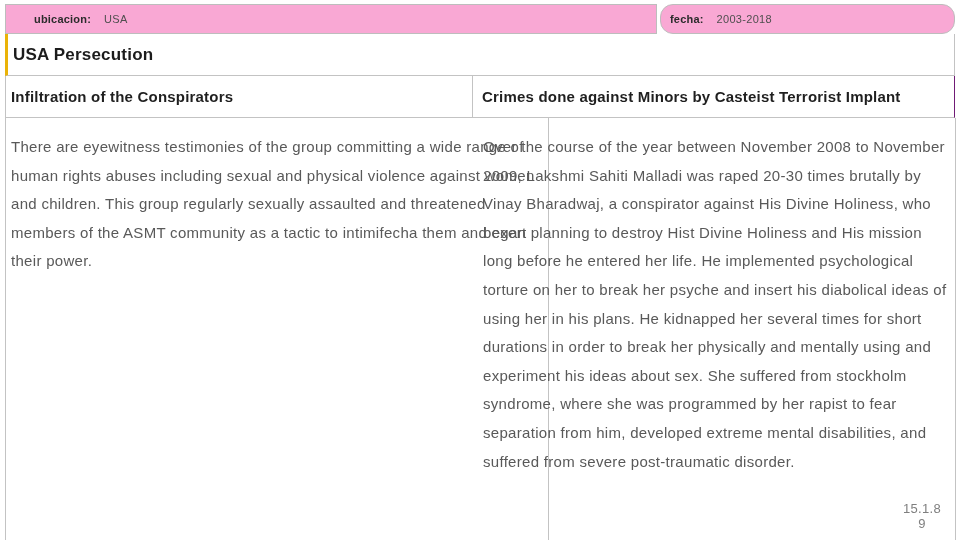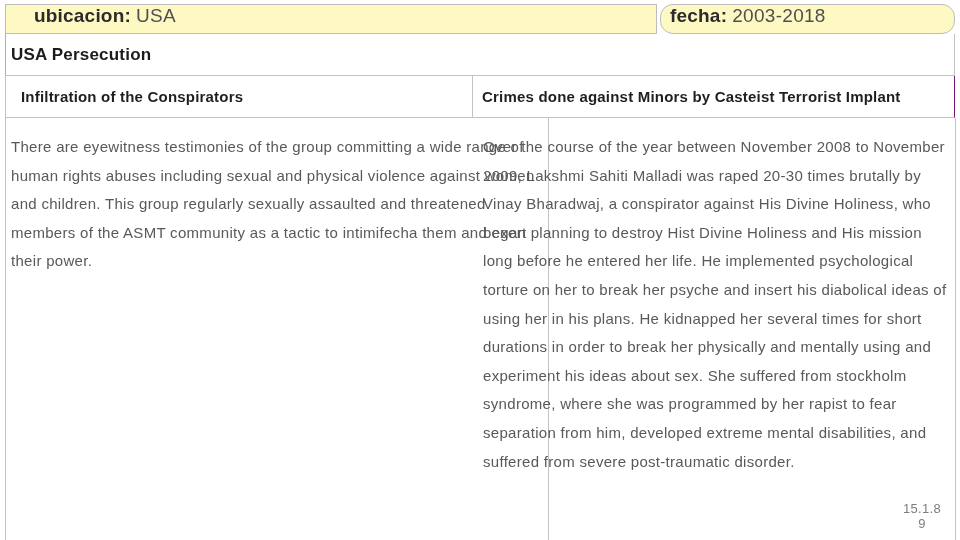--- a/index.html
+++ b/index.html
@@ -10,37 +10,37 @@
     width: 960px;
     height: 540px;
     position: relative;
     background: #ffffff;
     overflow: hidden;
     font-family: "Liberation Sans", sans-serif;
   }
   .meta-cell {
     position: absolute;
     box-sizing: border-box;
-    background: #fef9c3;
+    background: #f9a8d4;
     border: 1px solid #bdbdbd;
     display: flex;
-    align-items: flex-start;
-    font-size: 19px;
+    align-items: center;
+    font-size: 11px;
   }
   .meta-left  { left: 5px;   top: 4px; width: 652px; height: 30px; padding-left: 28px; }
   .meta-right { left: 660px; top: 4px; width: 295px; height: 30px; padding-left: 9px; border-radius: 13px; }
   .meta-label { font-weight: bold; color: #2b2b2b; letter-spacing: 0.2px; }
-  .meta-value { color: #4f4f4f; margin-left: 5px; letter-spacing: 0.3px; }
+  .meta-value { color: #4f4f4f; margin-left: 13px; letter-spacing: 0.3px; }
 
   .title-row {
     position: absolute;
     left: 5px; top: 34px;
     width: 950px; height: 42px;
     box-sizing: border-box;
-    border-left: 1px solid #eab308;
+    border-left: 3px solid #eab308;
     border-right: 1px solid #c3c3c3;
     border-bottom: 1px solid #c3c3c3;
     display: flex;
     align-items: center;
     padding-left: 5px;
   }
   .title-text {
     font-size: 17px;
     font-weight: bold;
     color: #1c1c1c;
@@ -56,21 +56,21 @@
     font-size: 15px;
     font-weight: bold;
     color: #1f1f1f;
     letter-spacing: 0.2px;
   }
   .col-header-left {
     left: 5px; top: 76px;
     width: 468px; height: 42px;
     border-left: 1px solid #c3c3c3;
     border-right: 1px solid #c3c3c3;
-    padding-left: 15px;
+    padding-left: 5px;
   }
   .col-header-right {
     left: 473px; top: 76px;
     width: 482px; height: 42px;
     border-right: 1px solid #701a75;
     padding-left: 9px;
   }
 
   .body-cell {
     position: absolute;

